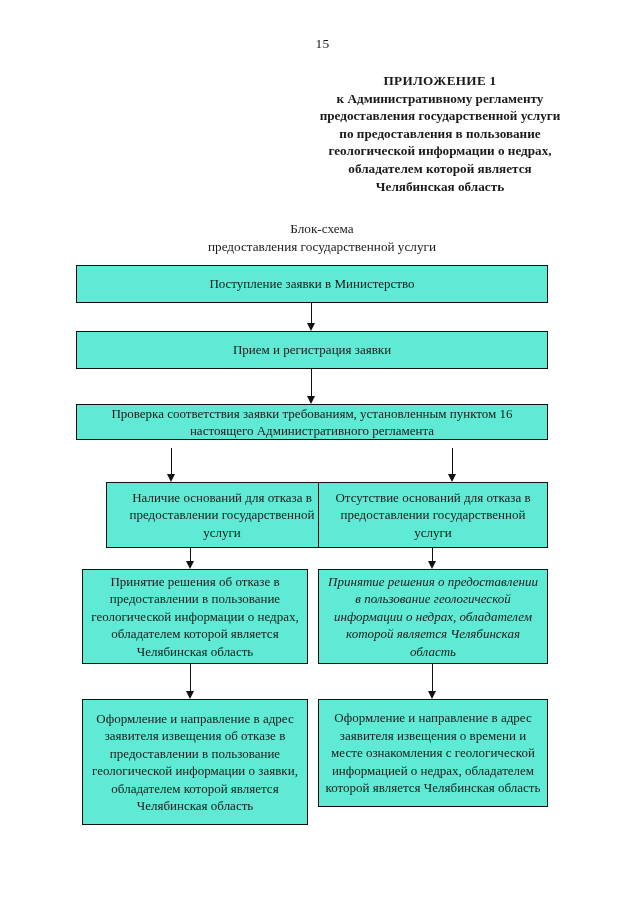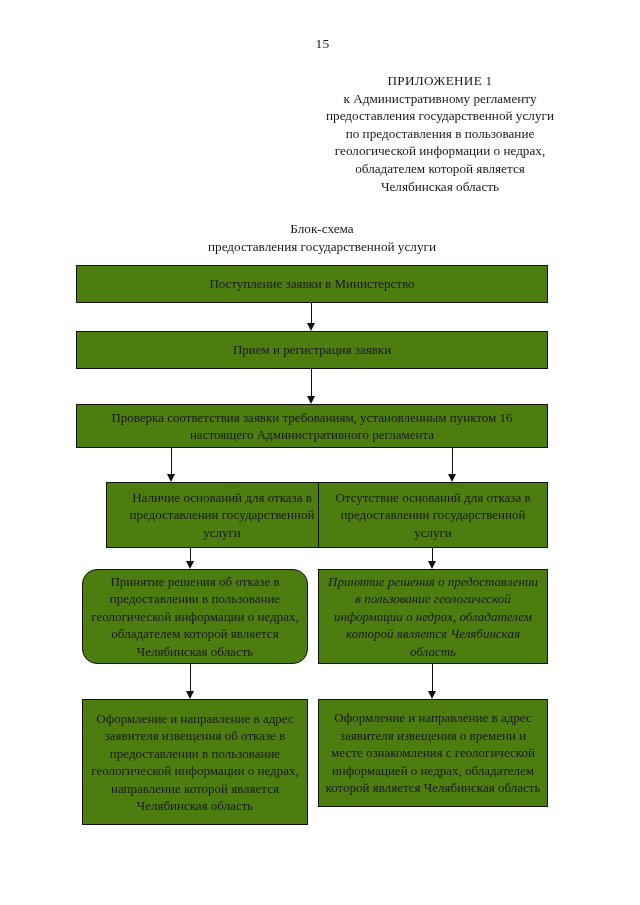--- a/index.html
+++ b/index.html
@@ -38,20 +38,21 @@
 
   
   .appendix-header {
     position: absolute;
     top: 72px;
     left: 300px;
     width: 280px;
     text-align: center;
     font-size: 13.2px;
     line-height: 17.6px;
+    font-weight: bold;
   }
   .appendix-header .line {
     display: block;
     white-space: nowrap;
   }
   .appendix-header .line.title {
     letter-spacing: 0.3px;
   }
 
   
@@ -64,42 +65,42 @@
     font-size: 13.2px;
     line-height: 18px;
   }
   .chart-caption .line { display: block; }
 
   
   .node {
     position: absolute;
     box-sizing: border-box;
     border: 1px solid #111111;
-    background: #4d7c0f;
+    background: #5eead4;
     display: flex;
     align-items: center;
     justify-content: center;
     text-align: center;
     font-size: 13px;
     line-height: 17.5px;
     padding: 3px 6px;
   }
   .node .txt {
     display: block;
     width: 100%;
   }
 
   
   #node-intake    { left: 76px; top: 265px; width: 472px; height: 38px; }
   #node-register  { left: 76px; top: 331px; width: 472px; height: 38px; }
-  #node-check     { left: 76px; top: 404px; width: 472px; height: 44px; }
+  #node-check     { left: 76px; top: 404px; width: 472px; height: 36px; }
 
   
   #node-grounds-yes { left: 76px;  top: 482px; width: 232px; height: 66px; margin-left: 30px; }
-  #node-decision-refuse { left: 82px; top: 569px; width: 226px; height: 95px; border-radius: 15px; }
+  #node-decision-refuse { left: 82px; top: 569px; width: 226px; height: 95px; }
   #node-issue-refuse { left: 82px; top: 699px; width: 226px; height: 126px; }
 
   
   #node-grounds-no { left: 318px; top: 482px; width: 230px; height: 66px; }
   #node-decision-grant { left: 318px; top: 569px; width: 230px; height: 95px; font-style: italic; }
   #node-issue-grant { left: 318px; top: 699px; width: 230px; height: 108px; }
 
   
   .connector {
     position: absolute;
@@ -197,21 +198,21 @@
   <div class="arrowhead" id="arrow-4L"></div>
 
   <div class="node" id="node-decision-refuse">
     <span class="txt">Принятие решения об отказе в предоставлении в пользование геологической информации о недрах, обладателем которой является Челябинская область</span>
   </div>
 
   <div class="connector" id="conn-5L"></div>
   <div class="arrowhead" id="arrow-5L"></div>
 
   <div class="node" id="node-issue-refuse">
-    <span class="txt">Оформление и направление в адрес заявителя извещения об отказе в предоставлении в пользование геологической информации о недрах, направление которой является Челябинская область</span>
+    <span class="txt">Оформление и направление в адрес заявителя извещения об отказе в предоставлении в пользование геологической информации о заявки, обладателем которой является Челябинская область</span>
   </div>
 
   <div class="node" id="node-grounds-no">
     <span class="txt">Отсутствие оснований для отказа в предоставлении государственной услуги</span>
   </div>
 
   <div class="connector" id="conn-4R"></div>
   <div class="arrowhead" id="arrow-4R"></div>
 
   <div class="node" id="node-decision-grant">

